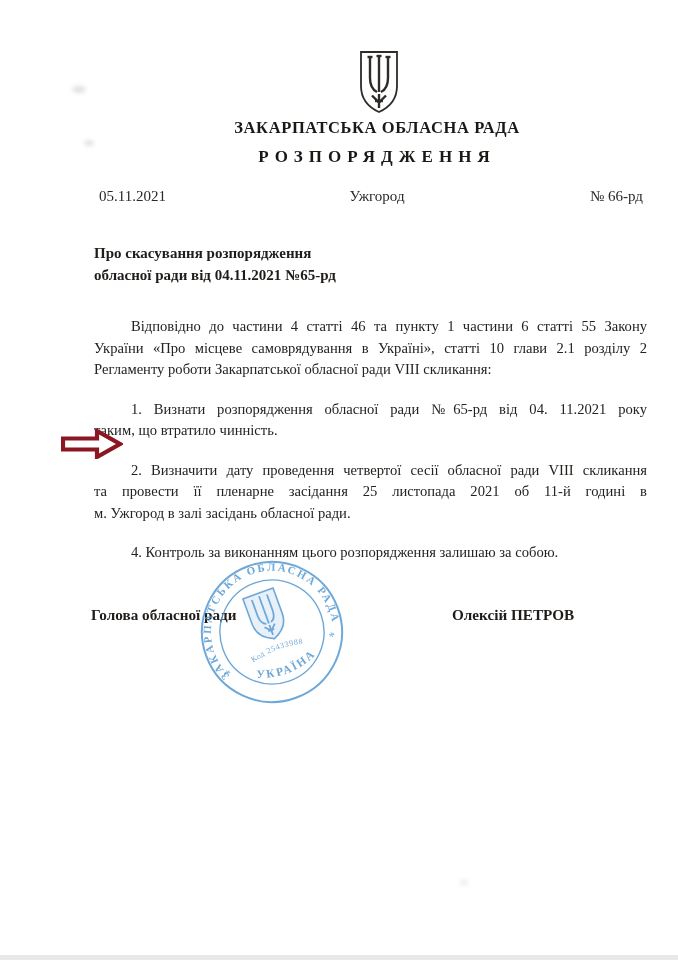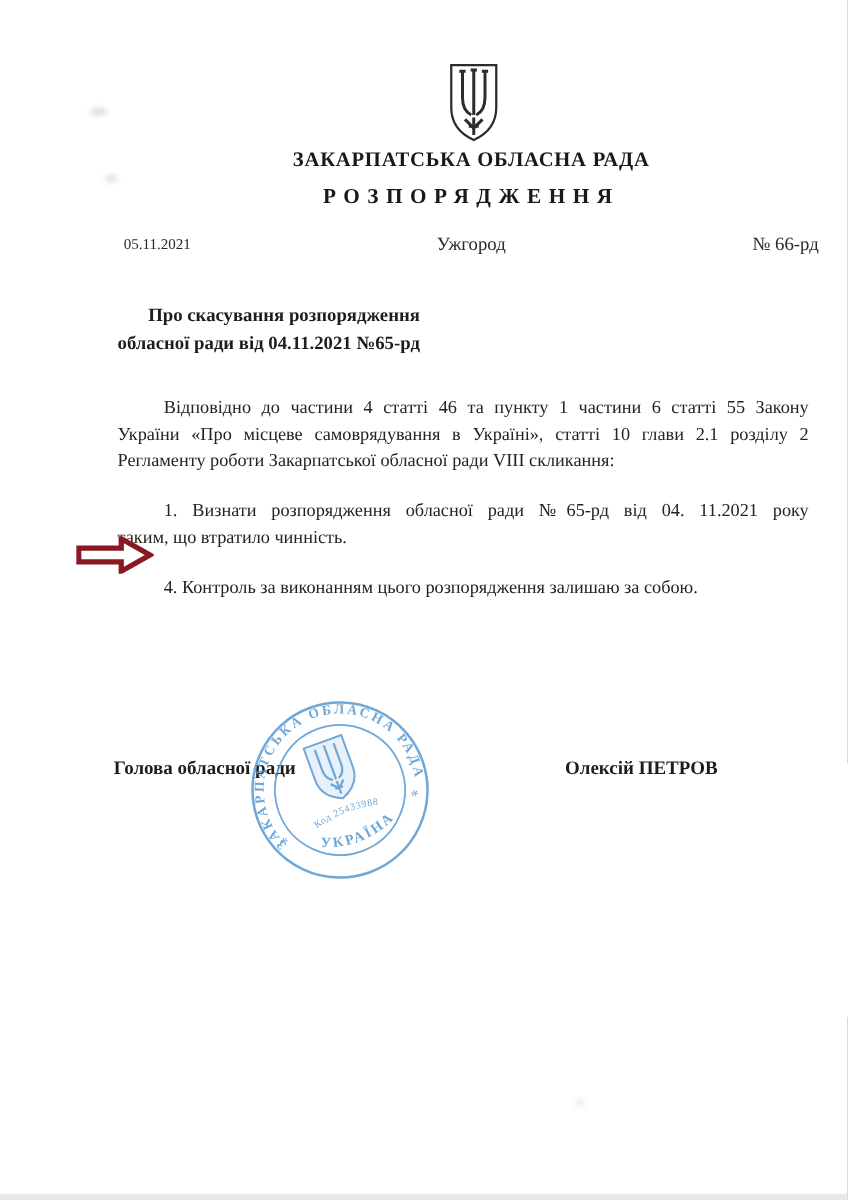--- a/index.html
+++ b/index.html
@@ -9,25 +9,25 @@
     font-family:"Liberation Serif","DejaVu Serif",serif;
     color:#2b2825;
     padding-left:21px;
   }
   
   .emblem{position:absolute;left:357px;top:50px;}
   .center-col{position:absolute;left:38px;top:118px;width:678px;text-align:center;}
   .org-name{font-size:16.5px;font-weight:bold;letter-spacing:0.6px;color:#1b1916;}
   .doc-type{margin-top:9px;font-size:17px;font-weight:bold;letter-spacing:6px;color:#1b1916;}
   
-  .meta-date{position:absolute;left:99px;top:188px;font-size:12px;}
+  .meta-date{position:absolute;left:99px;top:188px;font-size:15px;}
   .meta-place{position:absolute;left:38px;top:188px;width:678px;text-align:center;font-size:15px;}
-  .meta-number{position:absolute;right:44px;top:188px;font-size:15px;}
+  .meta-number{position:absolute;right:56px;top:188px;font-size:15px;}
   
-  .subject{position:absolute;left:94px;top:242px;font-size:15px;font-weight:bold;line-height:22px;color:#1f1c19;text-align:right;}
+  .subject{position:absolute;left:94px;top:242px;font-size:15px;font-weight:bold;line-height:22px;color:#1f1c19;}
   
   .bodytext{position:absolute;left:94px;top:316px;width:553px;font-size:14.6px;color:#25221f;}
   .jline{display:block;line-height:21.5px;height:21.5px;text-align:justify;text-align-last:justify;white-space:normal;}
   .jline.last{text-align:left;text-align-last:auto;}
   .ind{text-indent:37px;}
   .items{margin-top:13px;}
   .item{margin-top:18px;}
   
   .arrow{position:absolute;left:61px;top:429px;}
   
@@ -86,20 +86,25 @@
       <span class="jline ind">Відповідно до частини 4 статті 46 та пункту 1 частини 6 статті 55 Закону</span>
       <span class="jline">України «Про місцеве самоврядування в Україні», статті 10 глави 2.1 розділу 2</span>
       <span class="jline last">Регламенту роботи Закарпатської обласної ради VIII скликання:</span>
     </div>
     <div class="items">
       <div class="item">
         <span class="jline ind">1. Визнати розпорядження обласної ради №65-рд від 04. 11.2021 року</span>
         <span class="jline last">таким, що втратило чинність.</span>
       </div>
       <div class="item">
+        <span class="jline ind">2. Визначити дату проведення четвертої сесії обласної ради VIII скликання</span>
+        <span class="jline">та провести її пленарне засідання 25 листопада 2021 об 11-й годині в</span>
+        <span class="jline last">м. Ужгород в залі засідань обласної ради.</span>
+      </div>
+      <div class="item">
       </div>
       <div class="item">
         <span class="jline last ind">4. Контроль за виконанням цього розпорядження залишаю за собою.</span>
       </div>
     </div>
   </div>
 
   <svg class="arrow" width="62" height="30" viewBox="0 0 62 30">
     <polygon points="2,9.5 36,9.5 36,2 59,15 36,28 36,20.5 2,20.5" fill="none" stroke="#8a1722" stroke-width="4.2" stroke-linejoin="miter"></polygon>
   </svg>

